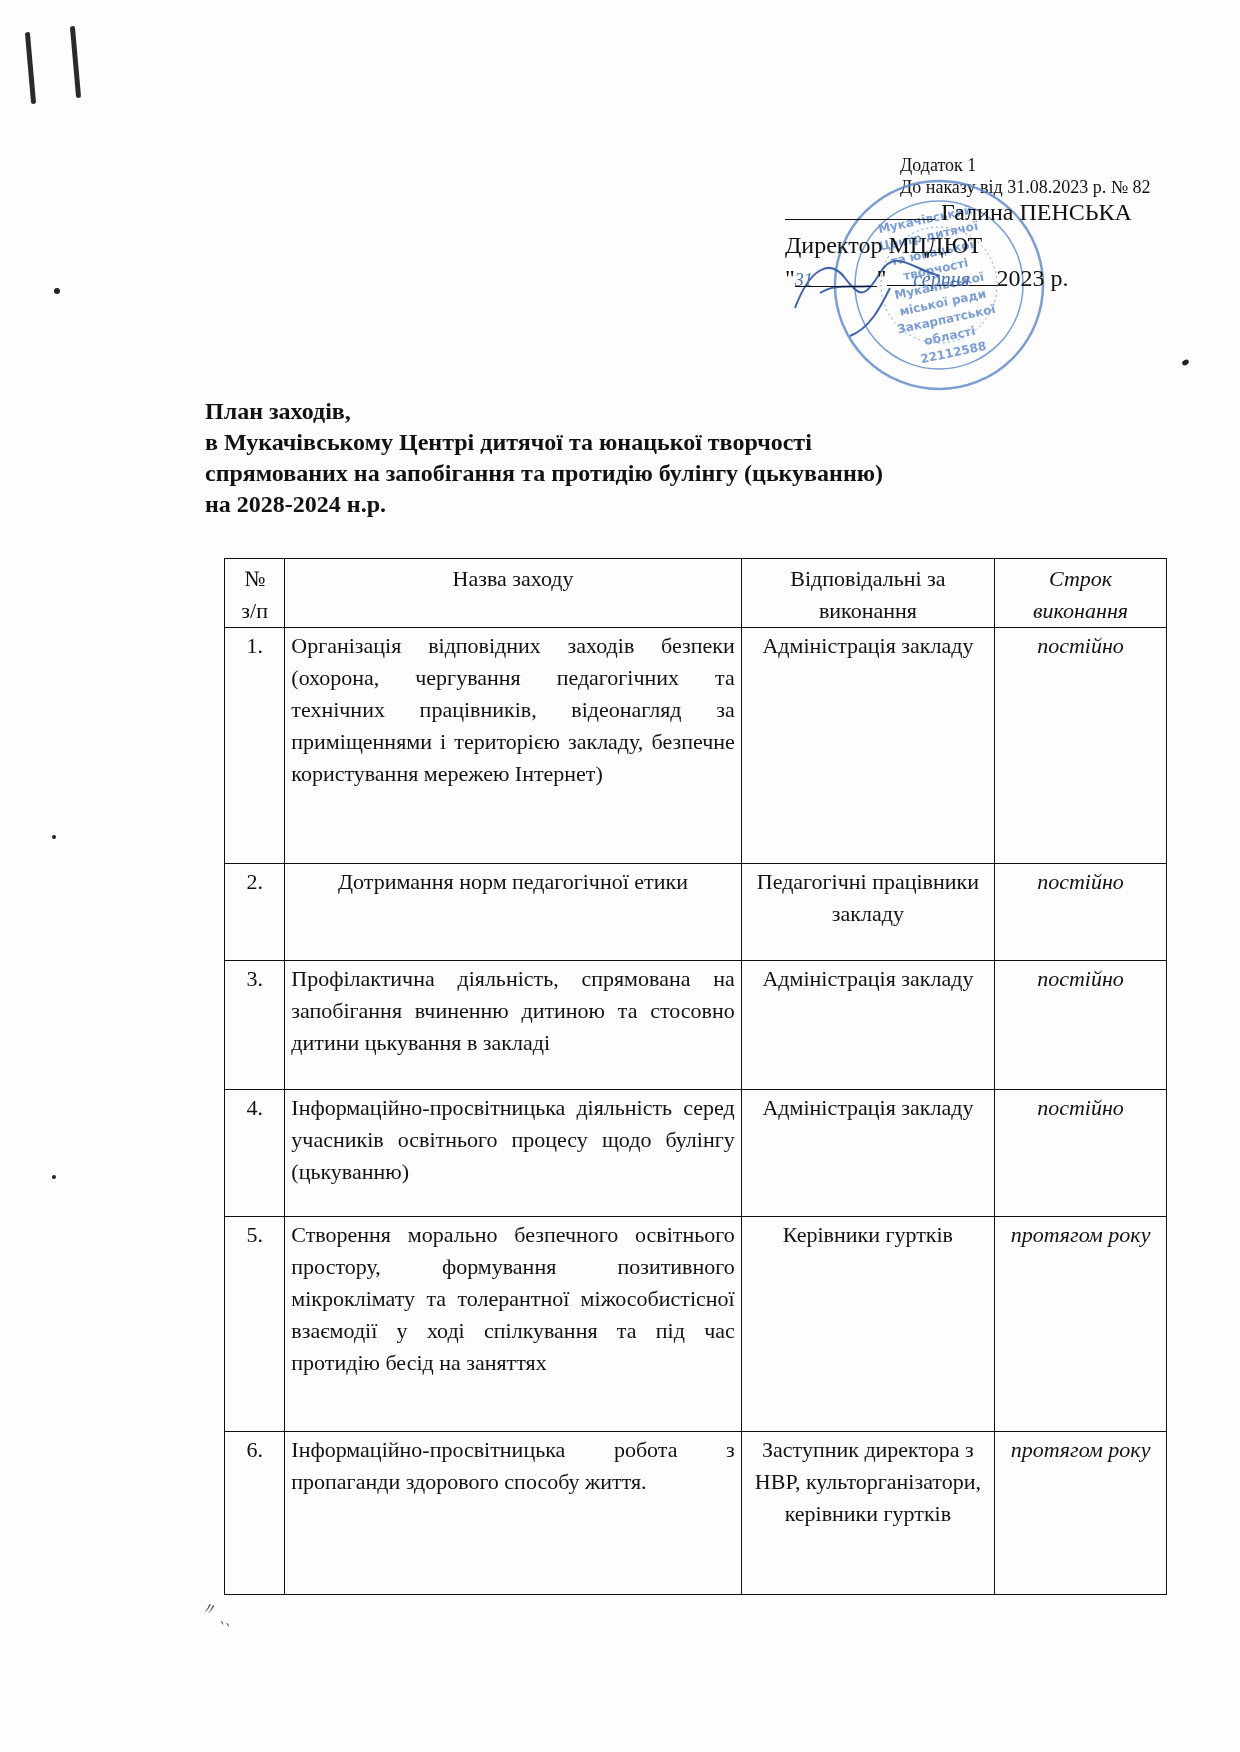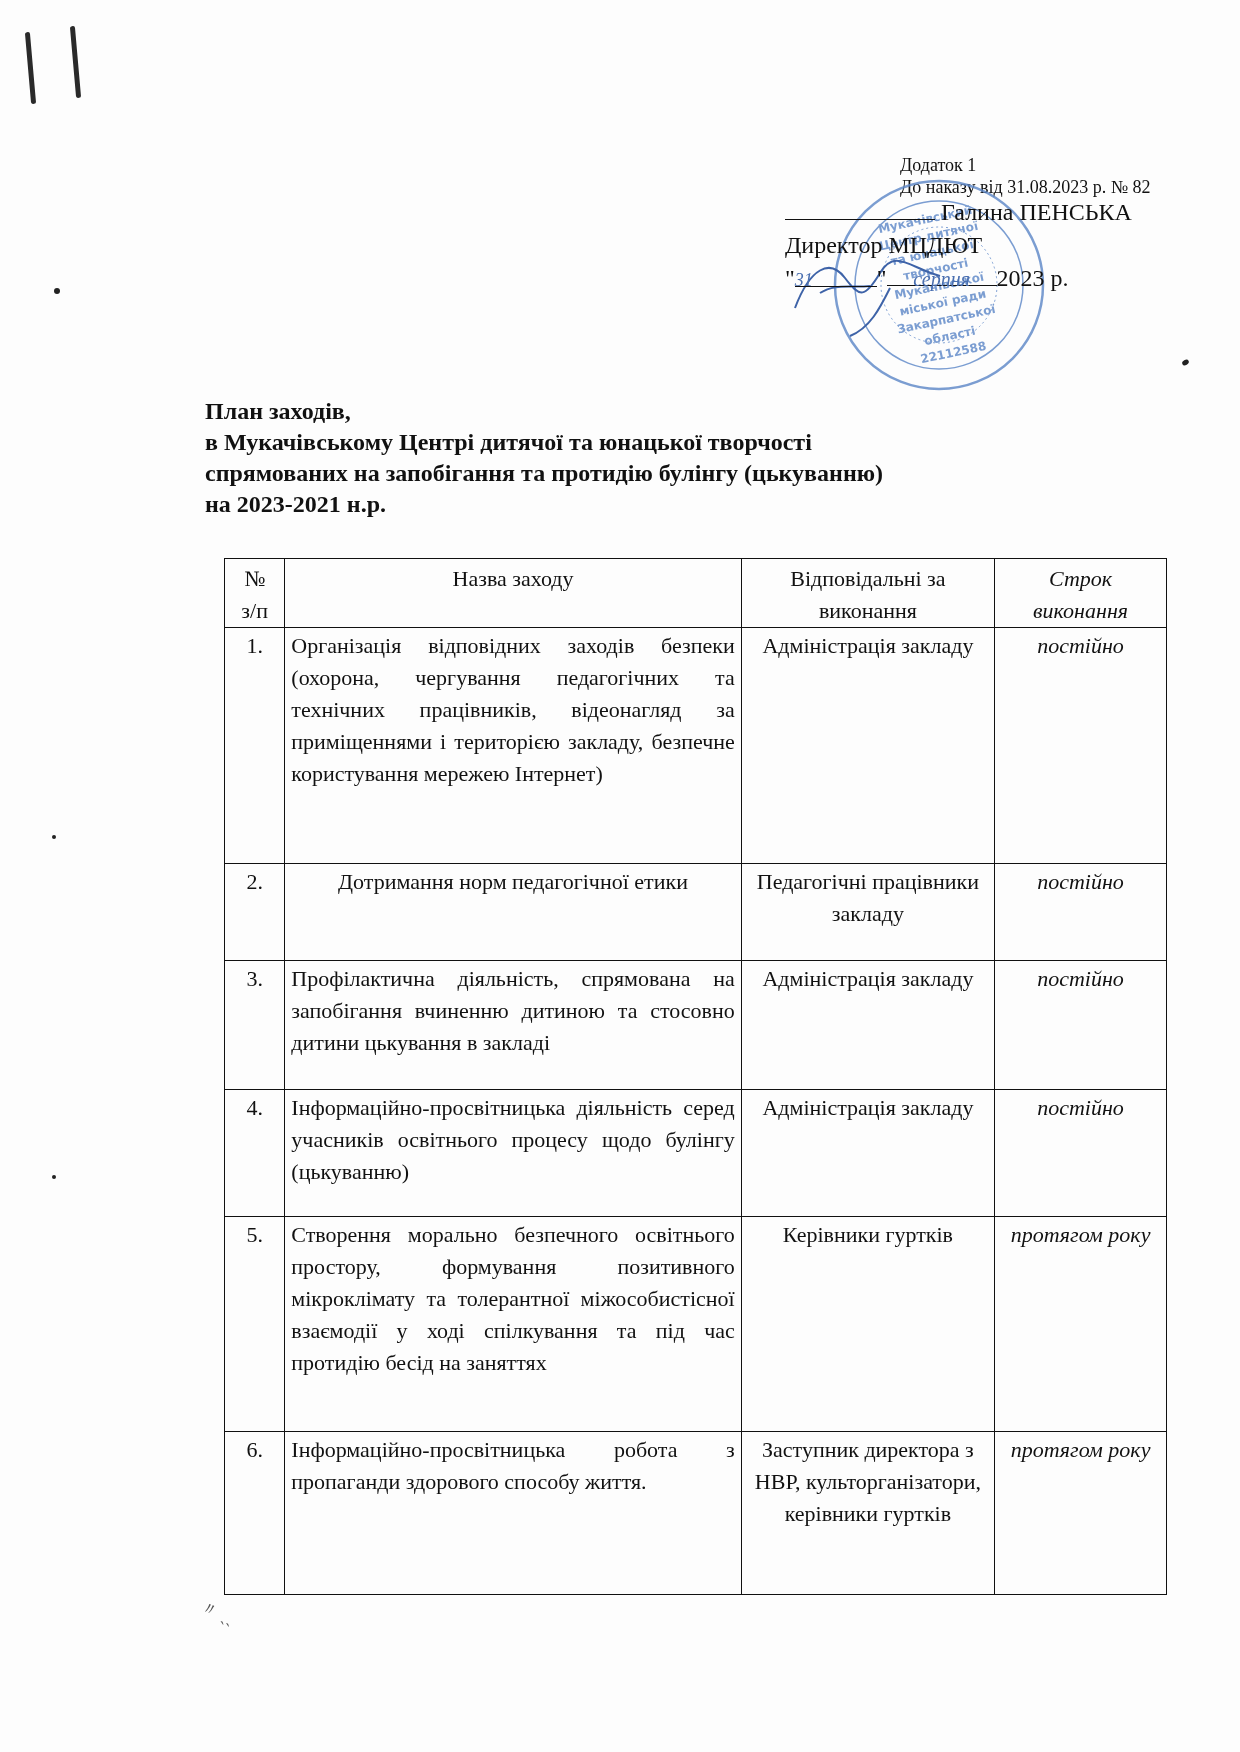--- a/index.html
+++ b/index.html
@@ -76,21 +76,21 @@
   <div>Директор МЦДЮТ</div>
   <div>
     <span>"</span><span class="dayline">31</span><span>"</span><span class="monthline">серпня</span><span>2023 р.</span>
   </div>
 </div>
 
 <div class="title">
   <div>План заходів,</div>
   <div>в Мукачівському  Центрі дитячої та юнацької творчості</div>
   <div>спрямованих на запобігання та  протидію булінгу (цькуванню)</div>
-  <div>на 2023-2021 н.р.</div>
+  <div>на 2028-2024 н.р.</div>
 </div>
 
 <table class="plan">
   <thead>
     <tr style="height:68px;">
       <th class="c-num">
         <div>№</div>
         <div>з/п</div>
       </th>
       <th class="c-name" style="text-align:center;text-align-last:center;">Назва заходу</th>

